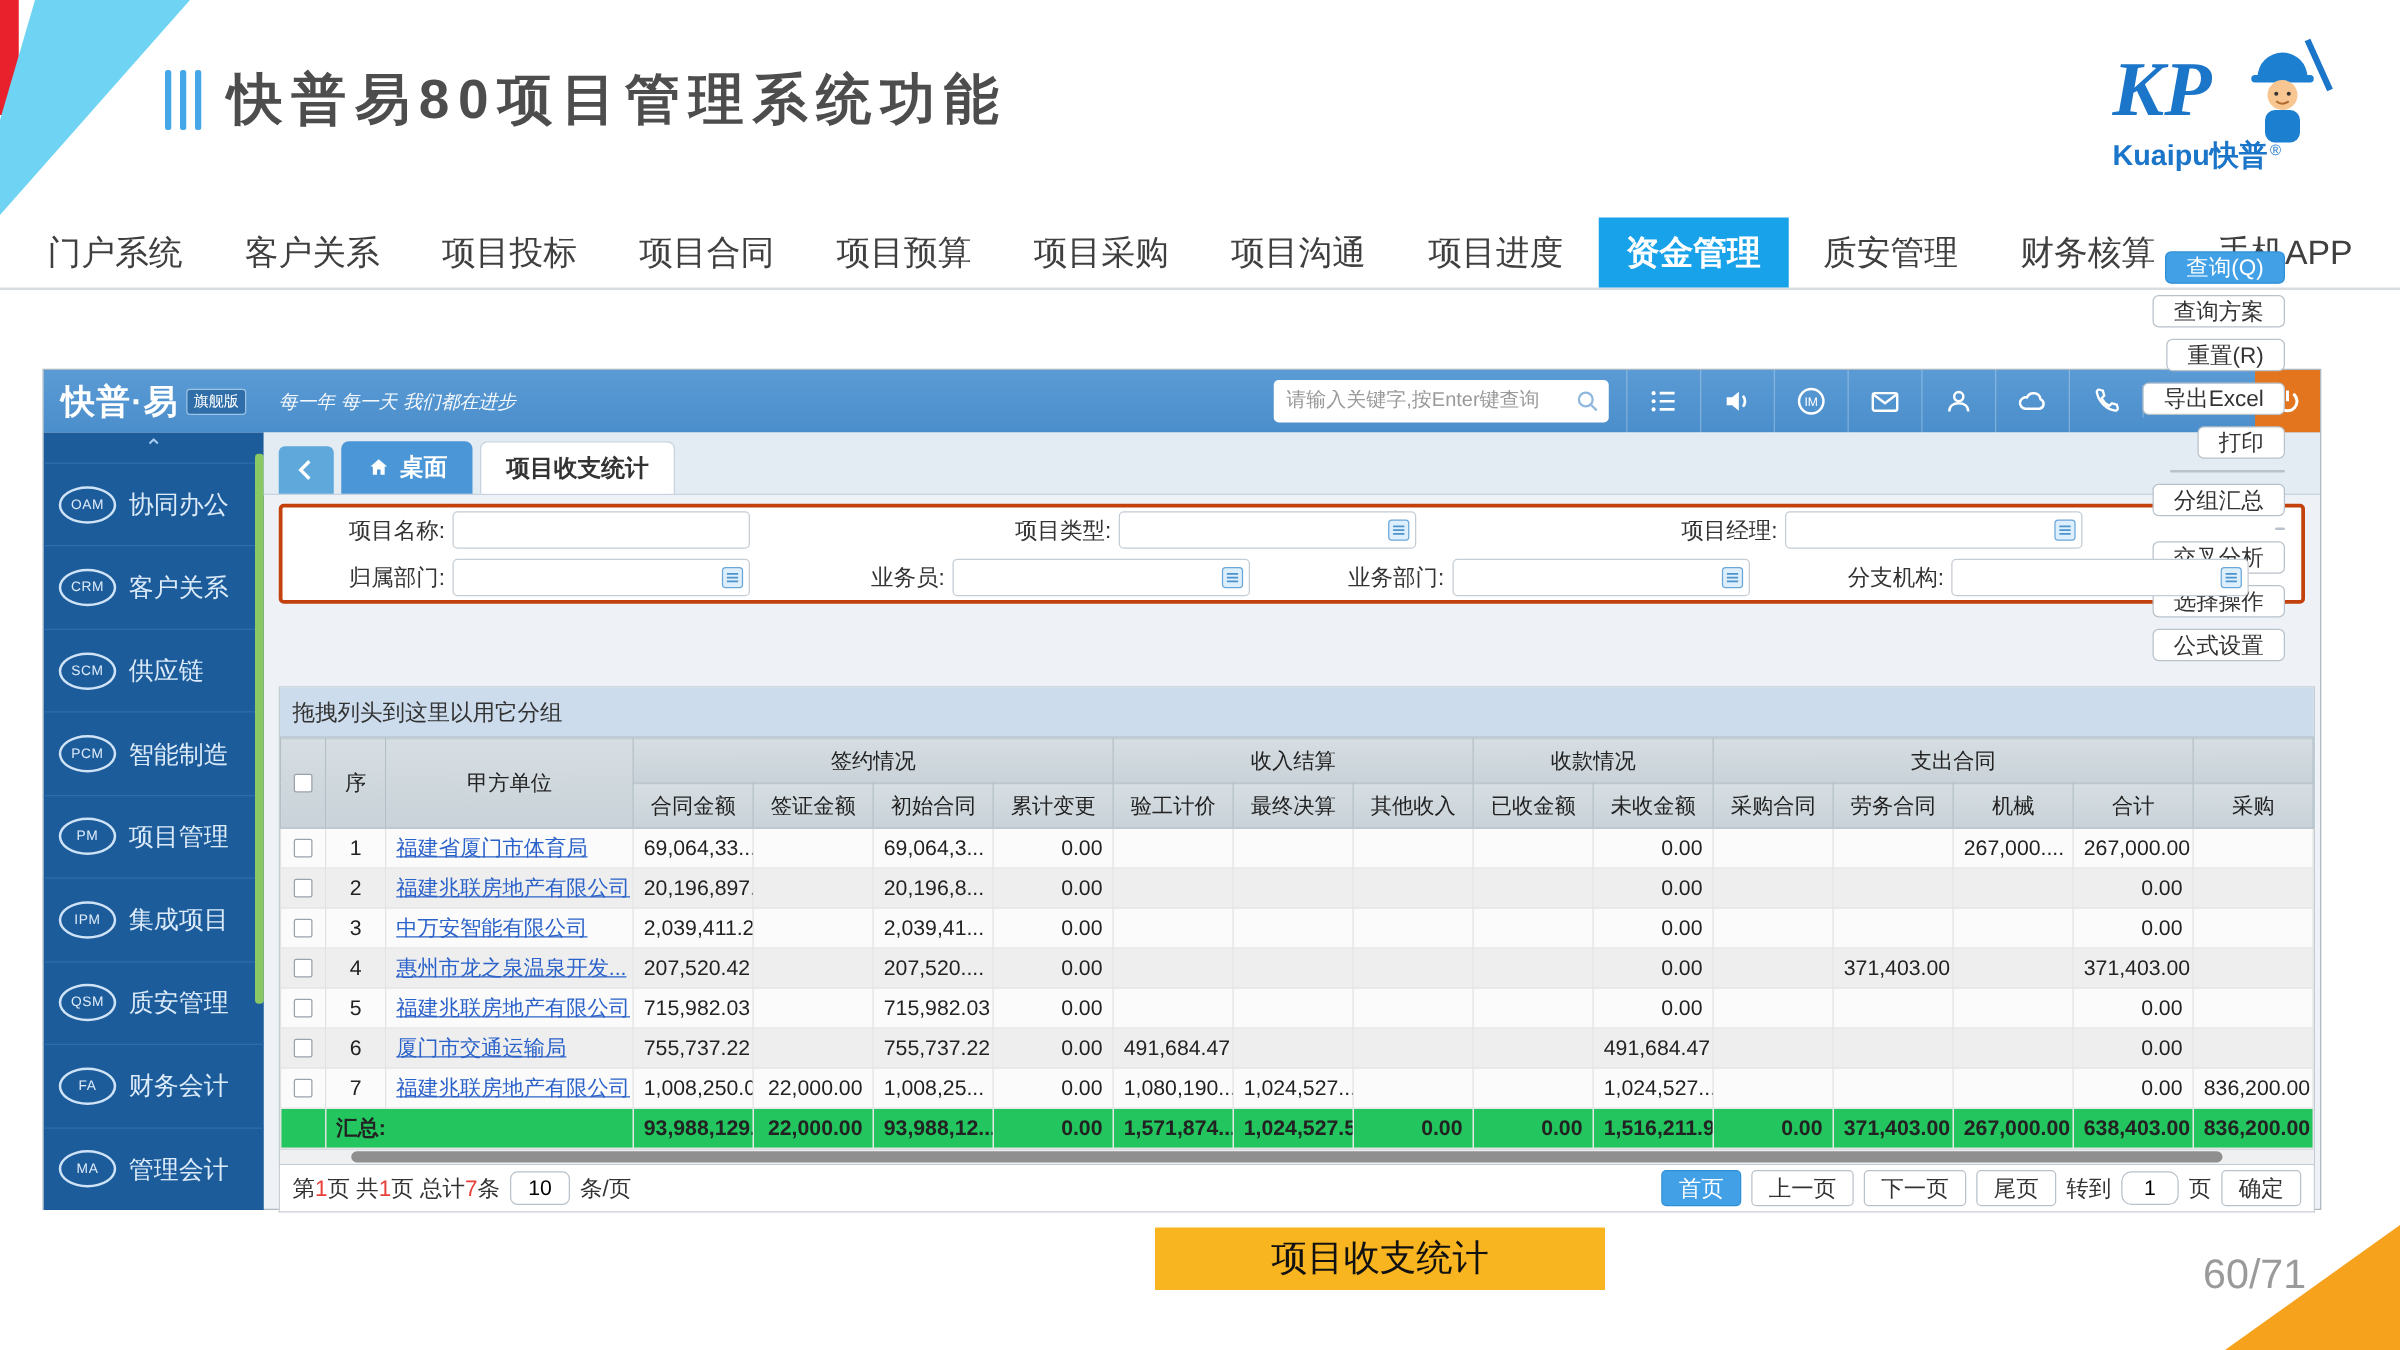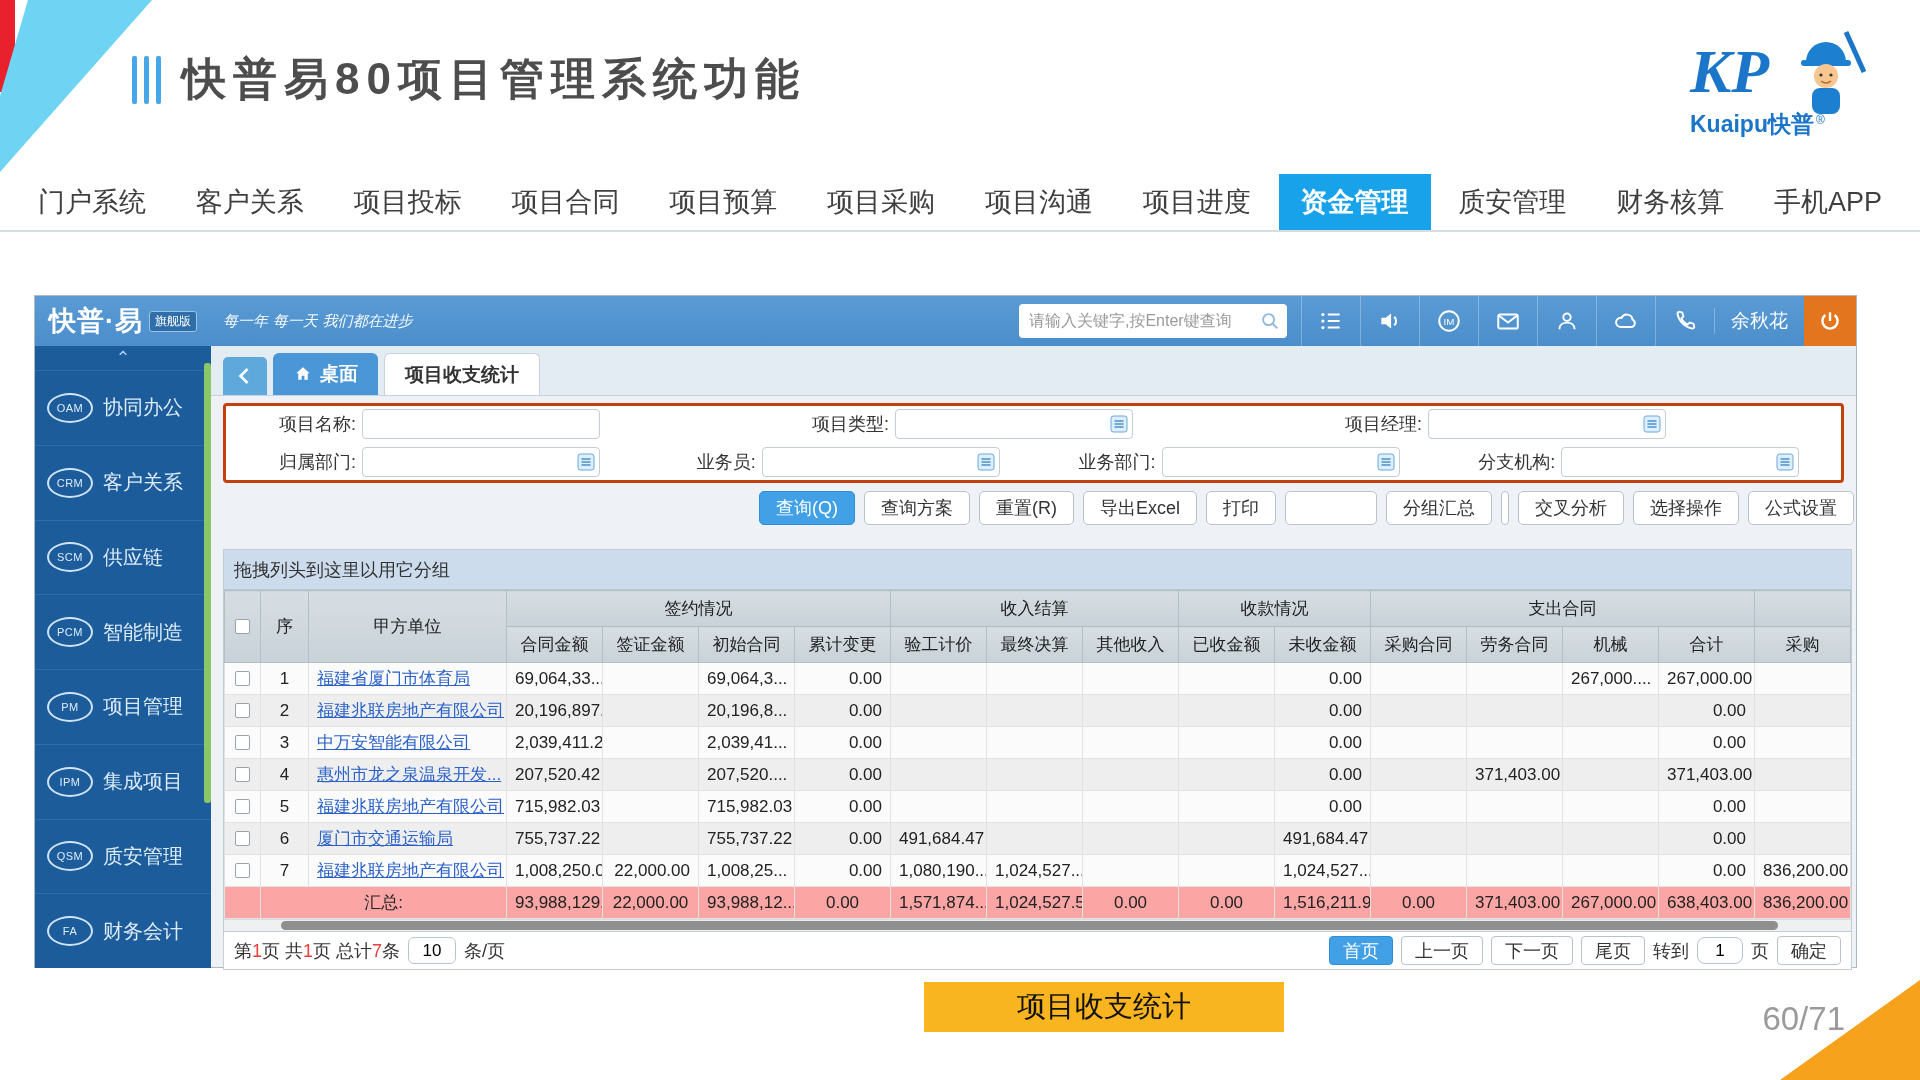--- a/index.html
+++ b/index.html
@@ -89,22 +89,22 @@
     justify-content:center; gap:8px; padding:4px 8px; }
   .filter-row { display:flex; }
   .field { flex:1; display:flex; align-items:center; }
   .field-label { width:128px; text-align:right; font-size:18px; color:#333; padding-right:6px; white-space:nowrap; }
   .field-input-wrap { position:relative; width:238px; height:30px; }
   .field-input { width:100%; height:100%; border:1px solid #c4ccd4; border-radius:4px;
     padding:0 26px 0 8px; font-size:16px; outline:none; }
   .field-lico { position:absolute; right:4px; top:5px; width:20px; height:20px; cursor:pointer; }
 
   
-  #toolbar { margin:8px 2px 0 12px; height:38px; display:flex; justify-content:flex-end;
-    align-items:flex-start; gap:9px; }
+  #toolbar { margin:8px 28px 0 12px; height:38px; display:flex; justify-content:flex-end;
+    align-items:flex-end; gap:9px;flex-direction:column; }
   .tbtn { height:34px; padding:0 16px; font-size:18px; color:#333; background:#fff;
     border:1px solid #b9c2cb; border-radius:5px; cursor:pointer; white-space:nowrap; }
   .tbtn.primary { background:#41a0e6; border-color:#2f8fd6; color:#fff; }
   .tbtn.blank { width:92px; }
   .tbtn.sep { width:8px; padding:0; }
 
   
   #grid-wrap { margin:20px 0 0 12px; width:1629px; background:#fff; border:1px solid #c2ccd4; }
   #groupbar { height:40px; background:#ccdcec; display:flex; align-items:center;
     padding-left:10px; font-size:18px; color:#333; border-bottom:1px solid #b7c6d4; }
@@ -112,21 +112,21 @@
   th { background:linear-gradient(#d6dee3,#c9d2d8); border:1px solid #b3bfc7;
     font-weight:normal; color:#222; height:36px; padding:0 4px; }
   td { border:1px solid #e2e2e2; height:32px; padding:0 8px; color:#222; overflow:hidden; white-space:nowrap; }
   tr.odd  td { background:#fbfbfb; }
   tr.even td { background:#eeeeee; }
   td.seq { text-align:center; }
   td.num { text-align:right; }
   td.company a { color:#2b62c9; text-decoration:underline; cursor:pointer; }
   .cb { width:15px; height:15px; border:1px solid #9aa2aa; border-radius:2px;
     background:#fff; margin:0 auto; cursor:pointer; }
-  tr.total-row td { background:#fca5a5; font-weight:normal;text-align:center; }
+  tr.total-row td { background:#22c55e; font-weight:bold; }
   td.total-label { text-align:left; }
 
   
   #hscroll { height:12px; background:#eef0f2; position:relative; border-top:1px solid #d8dcdf; }
   #hscroll-thumb { position:absolute; left:3.5%; top:1px; width:92%; height:9px;
     background:#8f8f8f; border-radius:5px; cursor:pointer; }
 
   
   #pager { margin:0; height:38px; background:#fff; border-top:1px solid #c9ced4;
     display:flex; align-items:center; padding:0 10px; font-size:18px; color:#333;
@@ -284,20 +284,24 @@
         <span class="side-badge">IPM</span>
         <span class="side-label">集成项目</span>
       </div>
       <div class="side-item">
         <span class="side-badge">QSM</span>
         <span class="side-label">质安管理</span>
       </div>
       <div class="side-item">
         <span class="side-badge">FA</span>
         <span class="side-label">财务会计</span>
+      </div>
+      <div class="side-item">
+        <span class="side-badge">MA</span>
+        <span class="side-label">管理会计</span>
       </div>
     </div>
   <div id="side-scrollbar" class="abs" style="left:169px; top:67px;"></div>
 
   <div id="win-main">
     <div id="tab-row">
       <div id="back-btn">
           <svg viewBox="0 0 24 24" width="24" height="24">
             <path d="M14.5 5l-7 7 7 7" stroke="#fff" stroke-width="2.6" fill="none"></path>
           </svg>

